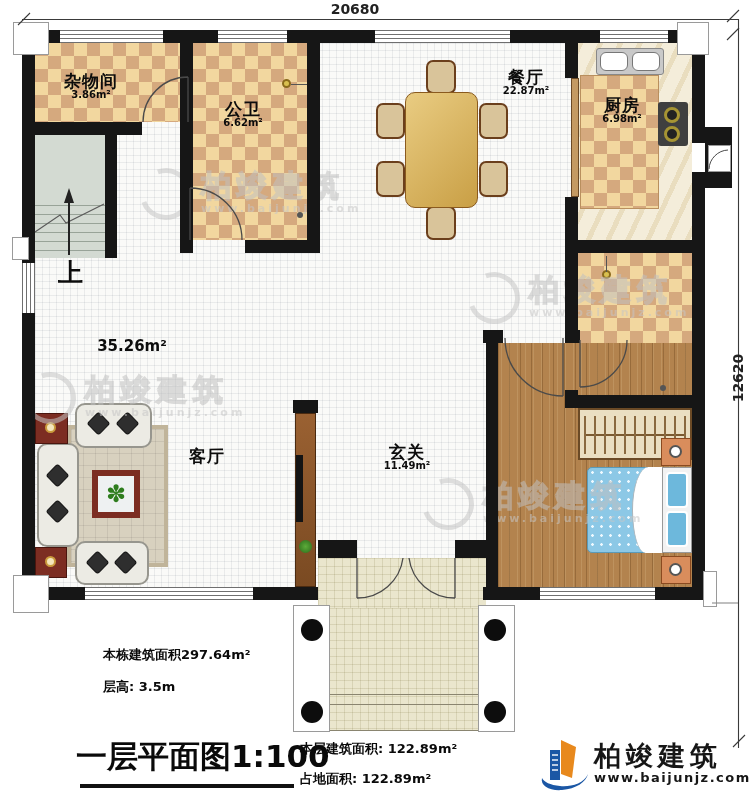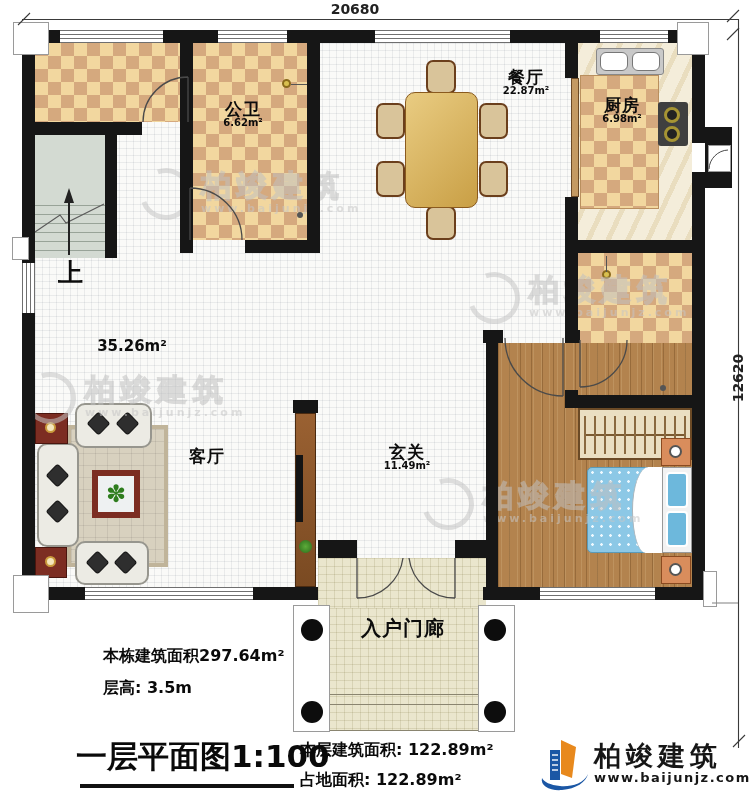--- a/index.html
+++ b/index.html
@@ -35,21 +35,21 @@
   .pillow{position:absolute;width:15px;height:15px;background:#2e2e2e;border:1px solid #0e0e0e;
           border-radius:3px;transform:rotate(45deg)}
   .chair{position:absolute;background:#d9c49a;border:2px solid #6b3f1c;border-radius:7px;box-sizing:border-box}
   .fixt{position:absolute;background:#fff;border:1px solid #777;box-sizing:border-box}
   
   .room-label{position:absolute;z-index:80;text-align:center;font-weight:700;color:#0c0c0c;
               line-height:1.08;white-space:nowrap}
   .room-label .nm{font-size:17px;letter-spacing:1px;display:block}
   .room-label .ar{font-size:10px;display:block}
   .dim{position:absolute;z-index:80;font-size:14px;font-weight:700;color:#222;text-align:center}
-  .tb{position:absolute;z-index:80;font-size:16px;font-weight:600;color:#0a0a0a;white-space:nowrap}
+  .tb{position:absolute;z-index:80;font-size:13px;font-weight:600;color:#0a0a0a;white-space:nowrap}
   .plan-title{position:absolute;z-index:80;font-size:31px;font-weight:600;color:#0a0a0a;white-space:nowrap}
   .title-underline{position:absolute;z-index:80;background:#111;height:4px}
   
   .wm{position:absolute;z-index:30;display:flex;align-items:center;gap:9px;opacity:.55;pointer-events:none}
   .wm-ring{width:42px;height:42px;border:5px solid #c6c6c6;border-radius:50%;
            border-left-color:transparent;transform:rotate(25deg);flex:0 0 auto}
   .wm .nm{font-size:30px;font-weight:800;letter-spacing:6px;color:transparent;
           -webkit-text-stroke:1.5px #c0c0c0;line-height:1;white-space:nowrap}
   .wm .url{font-size:11px;font-weight:700;letter-spacing:3px;color:#c6c6c6;line-height:1.4;white-space:nowrap}
   
@@ -232,41 +232,42 @@
       <path d="M455 598 A46 46 0 0 1 409 558 M455 558 L455 598"></path>
       <path d="M709 169 A20 20 0 0 1 728 150" stroke-width="1"></path>
     </g>
     <g>
       <path d="M35 232 L60 215 L66 223 L104 204" stroke="#5a5a5a" stroke-width="1.2" fill="none"></path>
       <path d="M69 255 V201" stroke="#222" stroke-width="2" fill="none"></path>
       <path d="M69 188 L64 203 L74 203 Z" fill="#222" stroke="none"></path>
     </g>
   </svg>
 
+  <div class="room-label" style="left:36px;top:72px;width:110px">
+    <span class="nm">杂物间</span>
+    <span class="ar">3.86m²</span>
+  </div>
   <div class="room-label" style="left:188px;top:100px;width:110px">
     <span class="nm">公卫</span>
     <span class="ar">6.62m²</span>
   </div>
   <div class="room-label" style="left:471px;top:68px;width:110px">
     <span class="nm">餐厅</span>
     <span class="ar">22.87m²</span>
   </div>
   <div class="room-label" style="left:567px;top:96px;width:110px">
     <span class="nm">厨房</span>
     <span class="ar">6.98m²</span>
   </div>
   <div class="room-label" style="left:152px;top:447px;width:110px">
     <span class="nm">客厅</span>
   </div>
   <div class="room-label" style="left:352px;top:443px;width:110px">
     <span class="nm">玄关</span>
     <span class="ar">11.49m²</span>
-  </div>
-  <div class="room-label" style="left:323px;top:618px;width:160px">
-    <span class="nm" style="font-size:20px">入户门廊</span>
   </div>
   <div class="room-label" style="left:77px;top:338px;width:110px">
     <span class="ar" style="font-size:15px">35.26m²</span>
   </div>
   <div class="up-label" style="left:58px;top:256px">上</div>
 
   <div class="dim" style="left:315px;top:1px;width:80px">20680</div>
   <div class="dim" style="left:708px;top:370px;width:60px;height:16px;transform:rotate(-90deg)">12620</div>
 
   <div class="tb" style="left:103px;top:646px">本栋建筑面积297.64m²</div>

